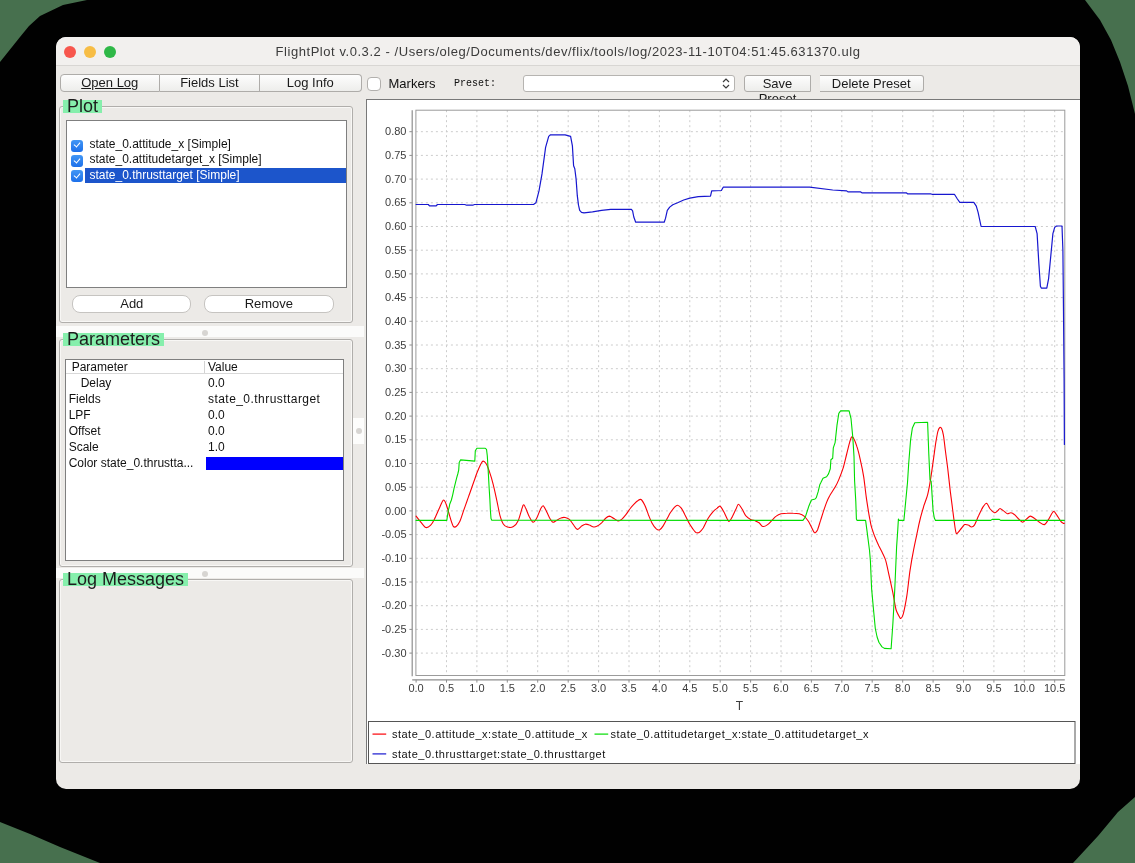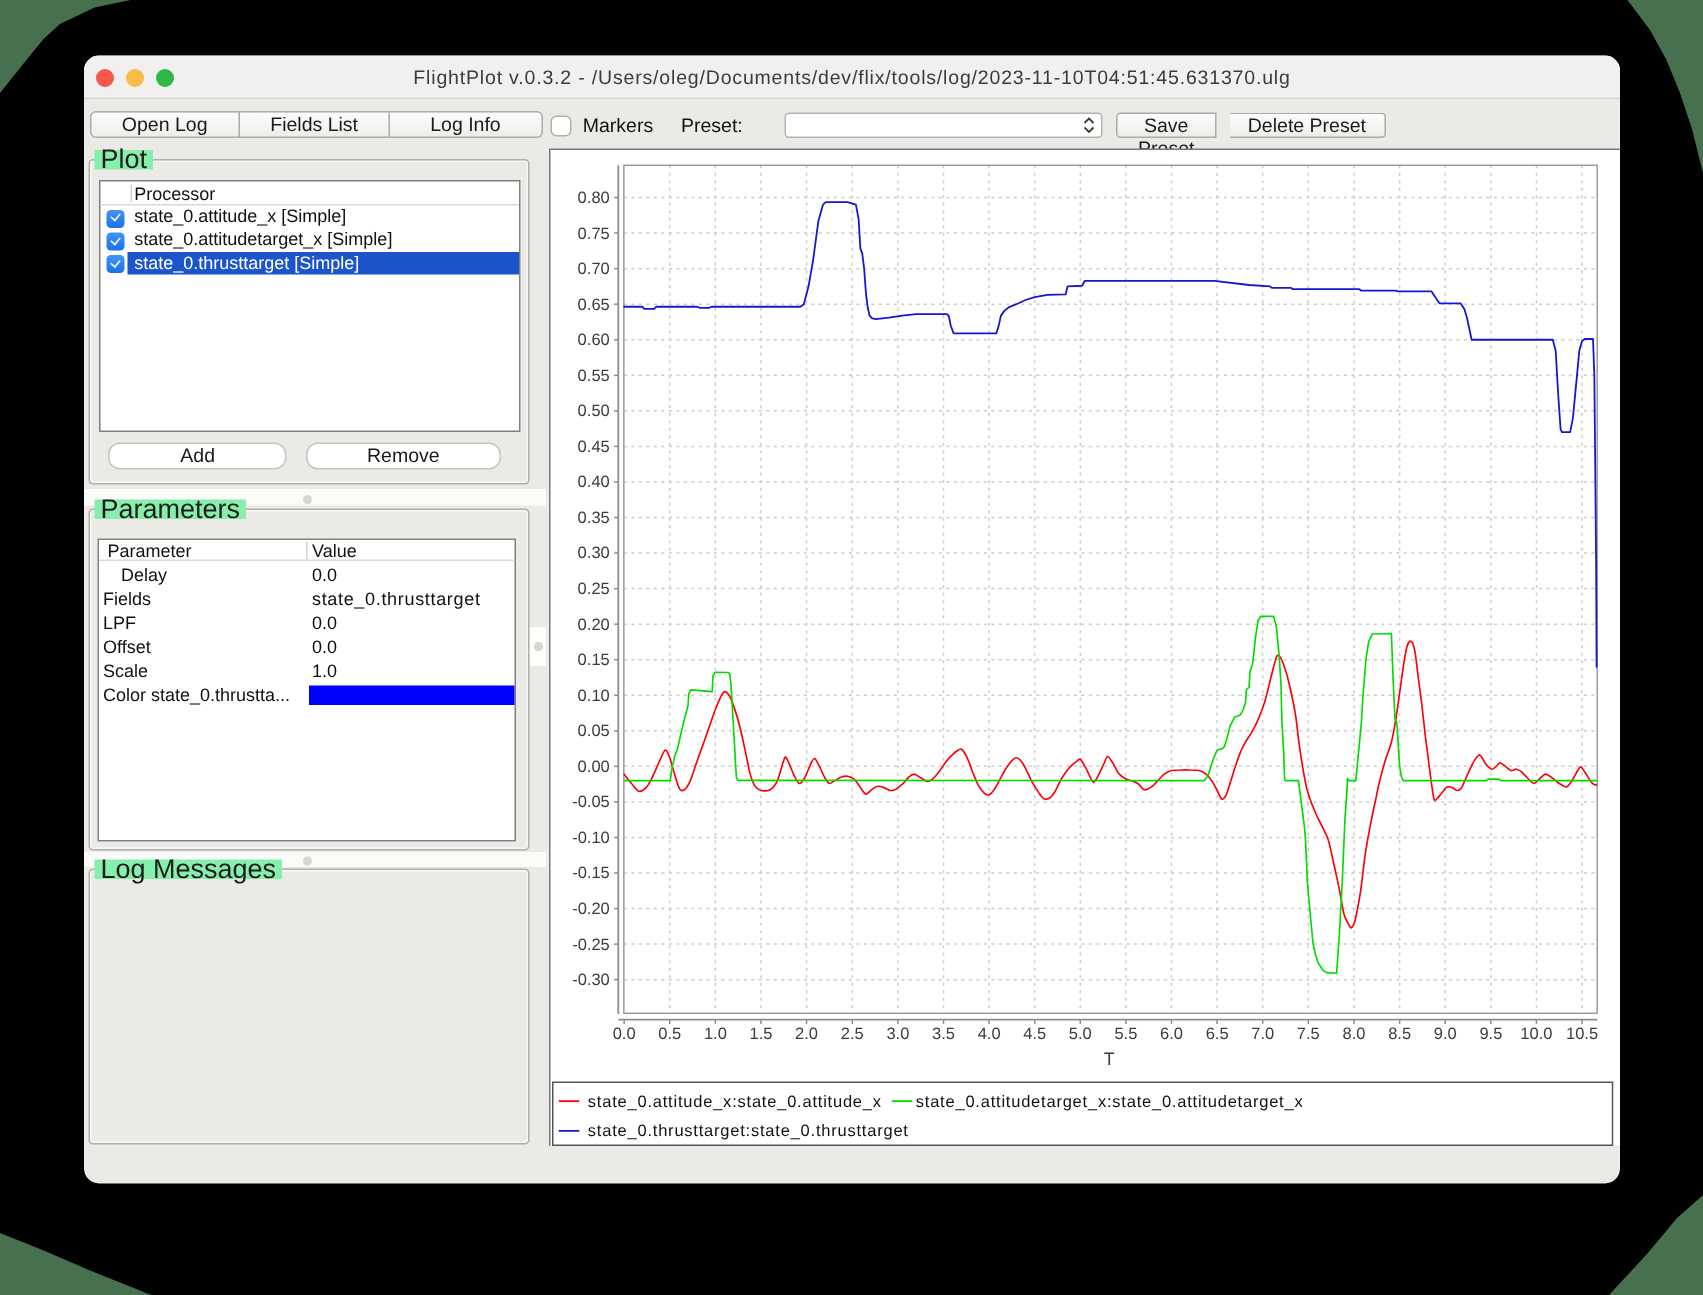--- a/index.html
+++ b/index.html
@@ -38,46 +38,42 @@
 <body>
 <div class="shadow"></div>
 <div class="win">
   <div class="titlebar">
     <div class="title">FlightPlot v.0.3.2 - /Users/oleg/Documents/dev/flix/tools/log/2023-11-10T04:51:45.631370.ulg</div>
     <div class="tl" style="left:7.5px; background:#f7564d;"></div>
     <div class="tl" style="left:27.5px; background:#f7bd45;"></div>
     <div class="tl" style="left:47.5px; background:#2fb847;"></div>
   </div>
   <div class="toolbar">
-    <div class="tbtn seg" style="left:3.7px; width:100.2px; border-radius:4px 0 0 4px;">Open Log</div>
+    <div class="tbtn seg" style="left:3.7px; width:100.2px; border-radius:4px 0 0 4px;text-decoration:underline;">Open Log</div>
     <div class="tbtn seg" style="left:103.9px; width:100.1px; border-radius:0; border-left:none;">Fields List</div>
     <div class="tbtn seg" style="left:204px; width:101.6px; border-radius:0 4px 4px 0; border-left:none;">Log Info</div>
     <div style="position:absolute; left:310.8px; top:9.5px; width:14px; height:14px; border:1px solid #b2b0ad; border-radius:4px; background:#fff;"></div>
     <div style="position:absolute; left:332.5px; top:0; height:33px; line-height:33px; font-size:13px; color:#111;">Markers</div>
-    <div style="position:absolute; left:398px; top:0; height:15px; line-height:33px; font-size:13px; color:#111;">Preset:</div>
+    <div style="position:absolute; left:398px; top:0; height:15px; line-height:33px; font-size:10px; color:#111;font-family:Liberation Mono, monospace;">Preset:</div>
     <div style="position:absolute; left:466.8px; top:7.8px; width:212.7px; height:17px; background:#fff; border:1px solid #b6b4b1; border-radius:3px;">
       <svg width="8" height="11" viewBox="0 0 8 11" style="position:absolute; right:4px; top:2px;">
         <path d="M1 4 L4 1 L7 4 M1 7 L4 10 L7 7" stroke="#3c3c3c" stroke-width="1.2" fill="none"></path>
       </svg>
     </div>
     <div class="tbtn" style="left:688px; top:7.8px; width:67px; height:17px; line-height:15px; border-radius:3px 0 0 3px;">Save Preset</div>
     <div class="tbtn" style="left:763.8px; top:7.8px; width:103.9px; height:17px; line-height:15px; border-radius:0 3px 3px 0; border-left:none;">Delete Preset</div>
   </div>
 
   <div style="position:absolute; left:0; top:289px; width:308px; height:11px; background:#fbfbfa;"></div>
   <div style="position:absolute; left:0; top:531px; width:308px; height:10px; background:#fbfbfa;"></div>
   <div style="position:absolute; left:297px; top:381px; width:11px; height:26px; background:#fdfdfc;"></div>
 
   <div class="groupbox" style="left:3.2px; top:69px; width:293.6px; height:217.2px;"></div>
   <div class="gtitle" style="left:7px; top:63px;">Plot</div>
   <div class="tbl" style="left:10.2px; top:83.2px; width:280.7px; height:168.3px;">
-    <div class="thead" style="height:16px; line-height:16px;">
-      <span style="position:absolute; left:22.3px;">Processor</span>
-      <div style="position:absolute; left:19.8px; top:2px; width:1px; height:12px; background:#d3d3d3;"></div>
-    </div>
     <div class="chk" style="left:4.3px; top:18.6px;"></div>
     <div class="cell" style="left:22.3px; top:16px; height:15.3px; line-height:15.3px;">state_0.attitude_x [Simple]</div>
     <div class="chk" style="left:4.3px; top:33.9px;"></div>
     <div class="cell" style="left:22.3px; top:31.3px; height:15.3px; line-height:15.3px;">state_0.attitudetarget_x [Simple]</div>
     <div style="position:absolute; left:17.7px; top:46.6px; right:0; height:15.3px; background:#1c55cb;"></div>
     <div class="chk" style="left:4.3px; top:49.2px;"></div>
     <div class="cell" style="left:22.3px; top:46.6px; height:15.3px; line-height:15.3px; color:#fff;">state_0.thrusttarget [Simple]</div>
   </div>
   <div class="mbtn" style="left:16.1px; top:258px; width:119.4px; height:17.8px; line-height:16px;">Add</div>
   <div class="mbtn" style="left:147.6px; top:258px; width:130.6px; height:17.8px; line-height:16px;">Remove</div>

